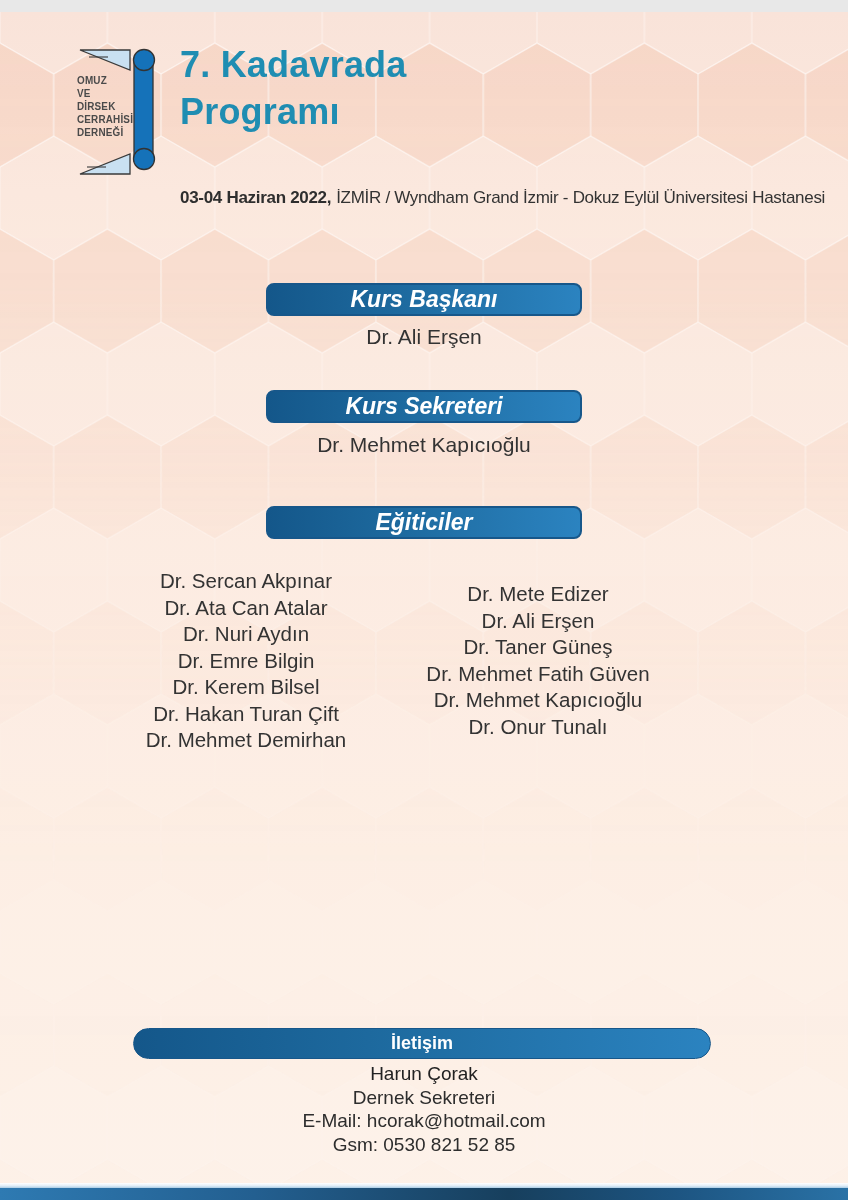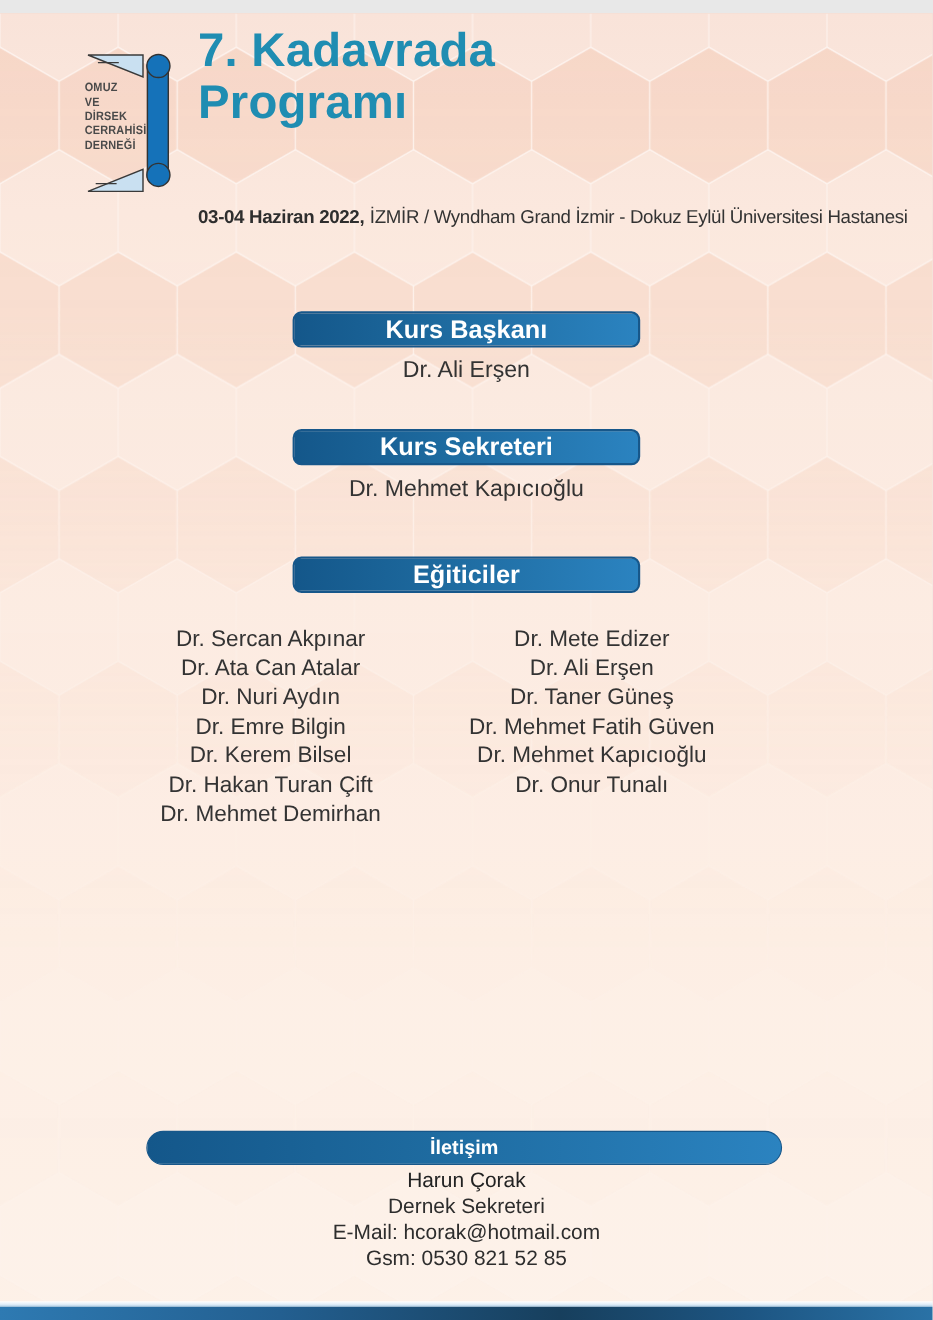--- a/index.html
+++ b/index.html
@@ -21,52 +21,52 @@
   .logo-mark{position:absolute;left:76px;top:34px;width:84px;height:132px;}
   .logo-text{
     position:absolute;left:77px;top:62px;
     font-size:11px;line-height:13px;font-weight:bold;
     color:#4a4a4a;letter-spacing:.2px;
     transform:scaleX(.9);transform-origin:0 0;
   }
   .logo-text span{display:block;}
   
   .title{
-    position:absolute;left:180px;top:11px;
-    font-size:43px;line-height:47px;font-weight:bold;
+    position:absolute;left:180px;top:29px;
+    font-size:36px;line-height:47px;font-weight:bold;
     color:#1f8db2;letter-spacing:.2px;
   }
   .title span{display:block;}
   .dateline{
     position:absolute;left:180px;top:176px;
     font-size:17px;color:#333;letter-spacing:-.3px;white-space:nowrap;
   }
   .dateline .bold{font-weight:bold;color:#2e2e2e;}
   .dateline .rest{margin-left:5px;}
   
   .banner{
     position:absolute;left:266px;width:316px;height:33px;
     box-sizing:border-box;border:2px solid #17578a;border-radius:8px;
     background:linear-gradient(90deg,#14578a 0%,#1e6ba0 45%,#2b83c0 100%);
     display:flex;align-items:center;justify-content:center;
-    color:#ffffff;font-weight:bold;font-size:23px;letter-spacing:0;
+    color:#ffffff;font-weight:bold;font-size:23px;letter-spacing:0;font-style:italic;
   }
   .banner-chairman{top:271px;}
   .banner-secretary{top:378px;}
   .banner-instructors{top:494px;}
   .person-line{
     position:absolute;left:0;width:848px;text-align:center;
     font-size:21px;color:#333;
   }
   .chairman-name{top:313px;}
   .secretary-name{top:421px;}
   
   .instructors{
     position:absolute;left:0;top:556px;width:784px;
-    display:flex;justify-content:center;
+    display:flex;justify-content:center;align-items:center;
   }
   .instructors .col{
     width:292px;text-align:center;
     font-size:20.5px;line-height:26.5px;color:#333;
   }
   .instructors .col span{display:block;}
   
   .contact-pill{
     position:absolute;left:133px;top:1016px;width:578px;height:31px;
     box-sizing:border-box;border:1.5px solid #17578a;border-radius:16px;

